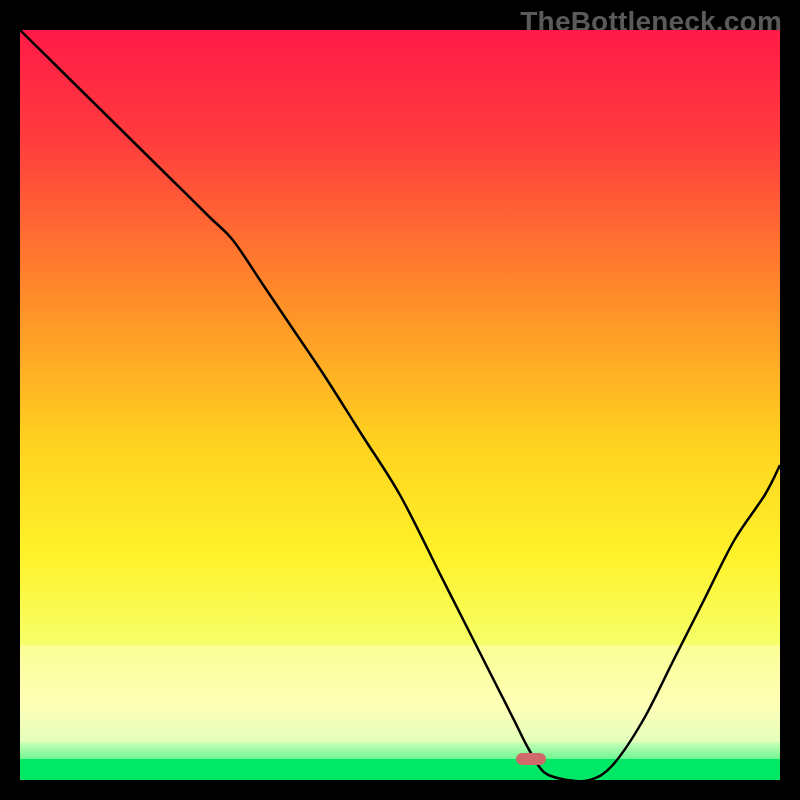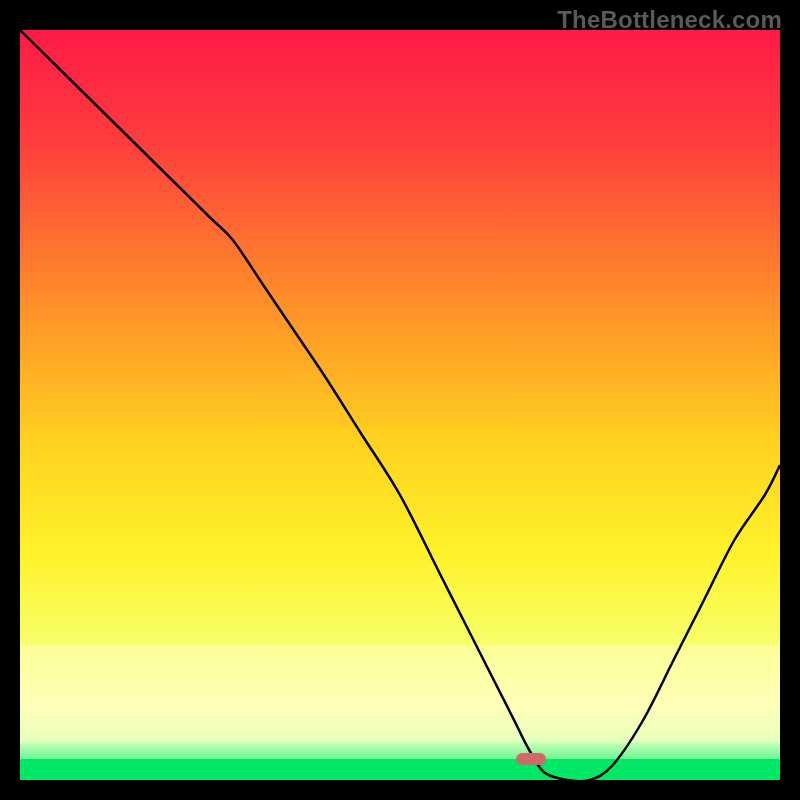--- a/index.html
+++ b/index.html
@@ -34,21 +34,21 @@
     left: 0;
     top: 0;
     width: 100%;
     height: 100%;
   }
   .watermark {
     position: absolute;
     top: 6px;
     right: 18px;
     font-family: Arial, Helvetica, sans-serif;
-    font-size: 24px;
+    font-size: 28px;
     font-weight: 600;
     color: #5a5a5a;
     letter-spacing: 0.2px;
   }
   .marker {
     position: absolute;
     width: 30px;
     height: 12px;
     border-radius: 6px;
     transform: translate(-50%, -50%);

